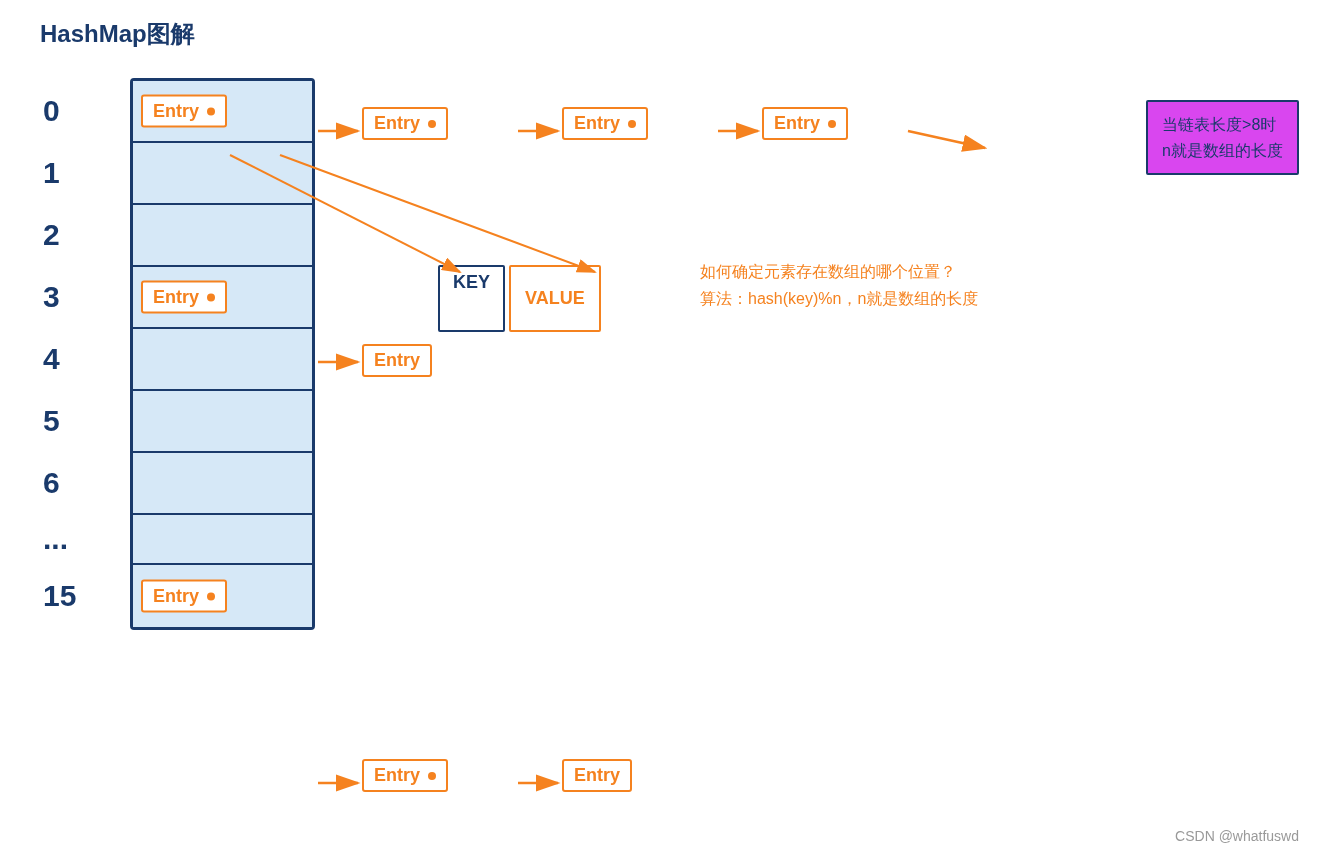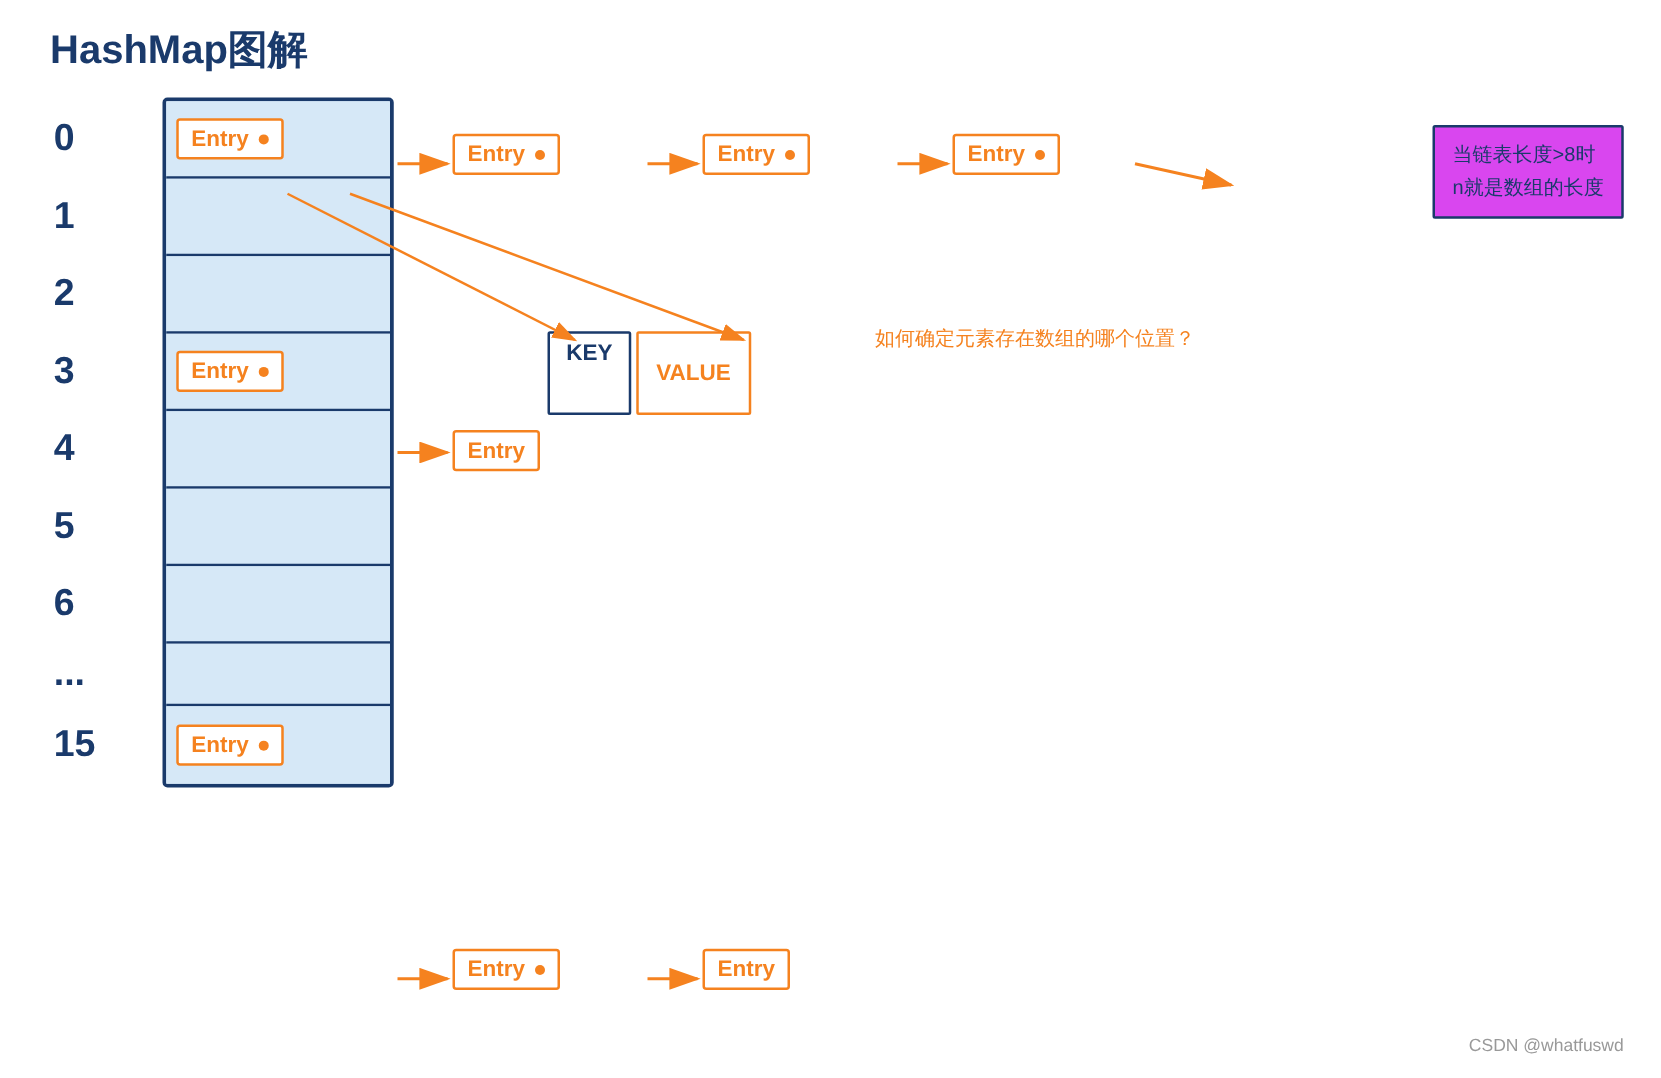--- a/index.html
+++ b/index.html
@@ -9,21 +9,21 @@
       width: 1329px;
       height: 862px;
       position: relative;
       overflow: hidden;
     }
 
     .page-title {
       position: absolute;
       top: 18px;
       left: 40px;
-      font-size: 32px;
+      font-size: 24px;
       font-weight: bold;
       color: #1a3a6b;
     }
 
     
     .array-container {
       position: absolute;
       top: 78px;
       left: 130px;
       width: 185px;
@@ -238,20 +238,21 @@
   <div class="value-box">VALUE</div>
 </div>
 
 <div class="note-box">
   <div>当链表长度&gt;8时</div>
   <div>n就是数组的长度</div>
 </div>
 
 <div class="info-text">
   <div>如何确定元素存在数组的哪个位置？</div>
+  <div>算法：hash(key)%n，n就是数组的长度</div>
 </div>
 
 <div class="csdn-label">CSDN @whatfuswd</div>
 
 <svg class="svg-overlay">
   <defs>
     <marker id="arrow-orange" markerWidth="10" markerHeight="7" refX="9" refY="3.5" orient="auto">
       <polygon points="0 0, 10 3.5, 0 7" fill="#f5821f"></polygon>
     </marker>
     <marker id="arrow-orange2" markerWidth="10" markerHeight="7" refX="9" refY="3.5" orient="auto">

